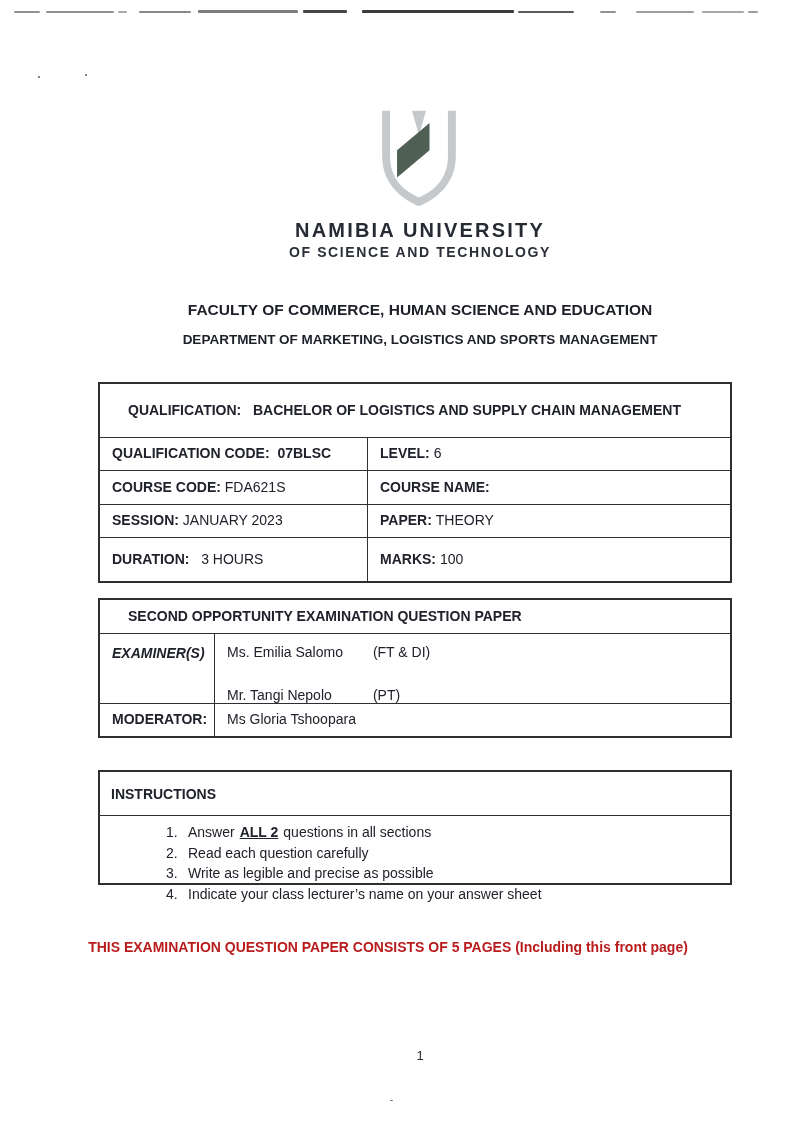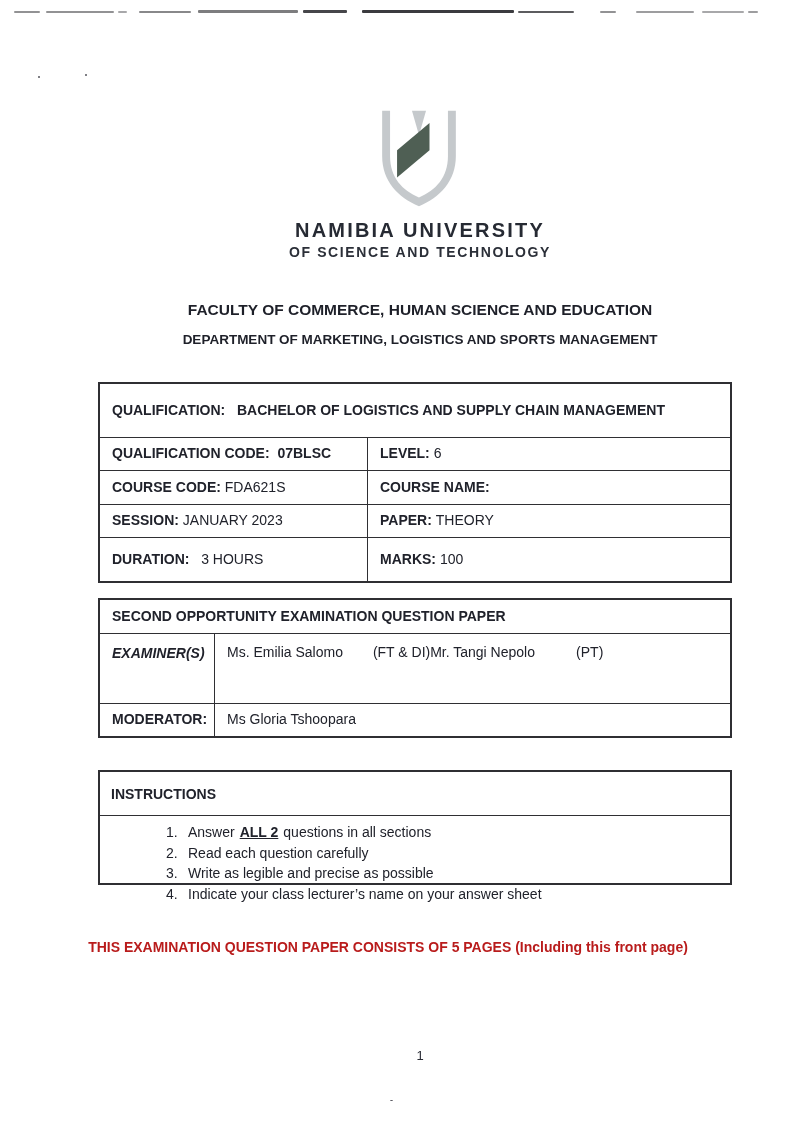--- a/index.html
+++ b/index.html
@@ -29,33 +29,33 @@
     letter-spacing:1.6px; color:#2b2f38;
   }
   .faculty-line { top:301px; font-size:15.5px; font-weight:bold; color:#1e2029; }
   .dept-line   { top:332px; font-size:13.5px; font-weight:bold; color:#1e2029; }
   
   .tbl {
     position:absolute; left:98px; width:634px;
     border:2px solid #2f2f33; background:#fff;
   }
   .trow { display:flex; border-top:1.5px solid #2f2f33; align-items:center; }
-  .trow.first { border-top:none; }
+  .trow.first { border-top:none;padding-left:16px; }
   .tcell { padding:0 12px; font-size:14px; line-height:1.25; }
   .tcell.c2 { border-left:1.5px solid #2f2f33; align-self:stretch; display:flex; align-items:center; }
   .lbl { font-weight:bold; }
   .val { font-weight:normal; }
   .val.bold { font-weight:bold; }
   
   .course-tbl .c1 { width:267px; flex:none; }
   .course-tbl .c2 { flex:1; }
   
   .exam-tbl .c1 { width:114px; flex:none; }
   .exam-tbl .c2 { flex:1; }
-  .examiner-lines { display:flex; flex-direction:row; gap:0; padding:10px 0; }
+  .examiner-lines { display:flex; flex-direction:column; gap:25px; padding:10px 0; }
   .examiner-line .ex-name { display:inline-block; width:142px; }
   
   .instructions {
     position:absolute; left:98px; top:770px; width:634px; height:115px;
     border:2px solid #2f2f33;
   }
   .instructions-header {
     height:44px; border-bottom:1.5px solid #2f2f33;
     display:flex; align-items:center; padding:0 11px;
     font-size:14px; font-weight:bold;

